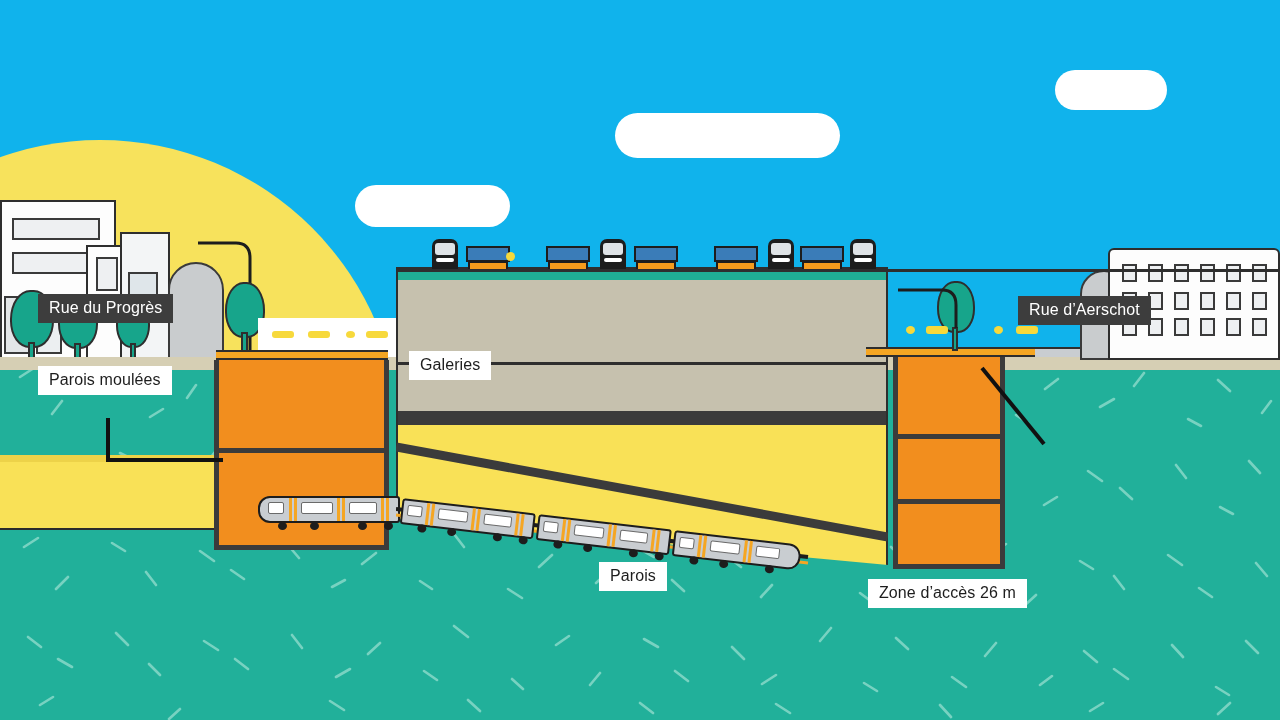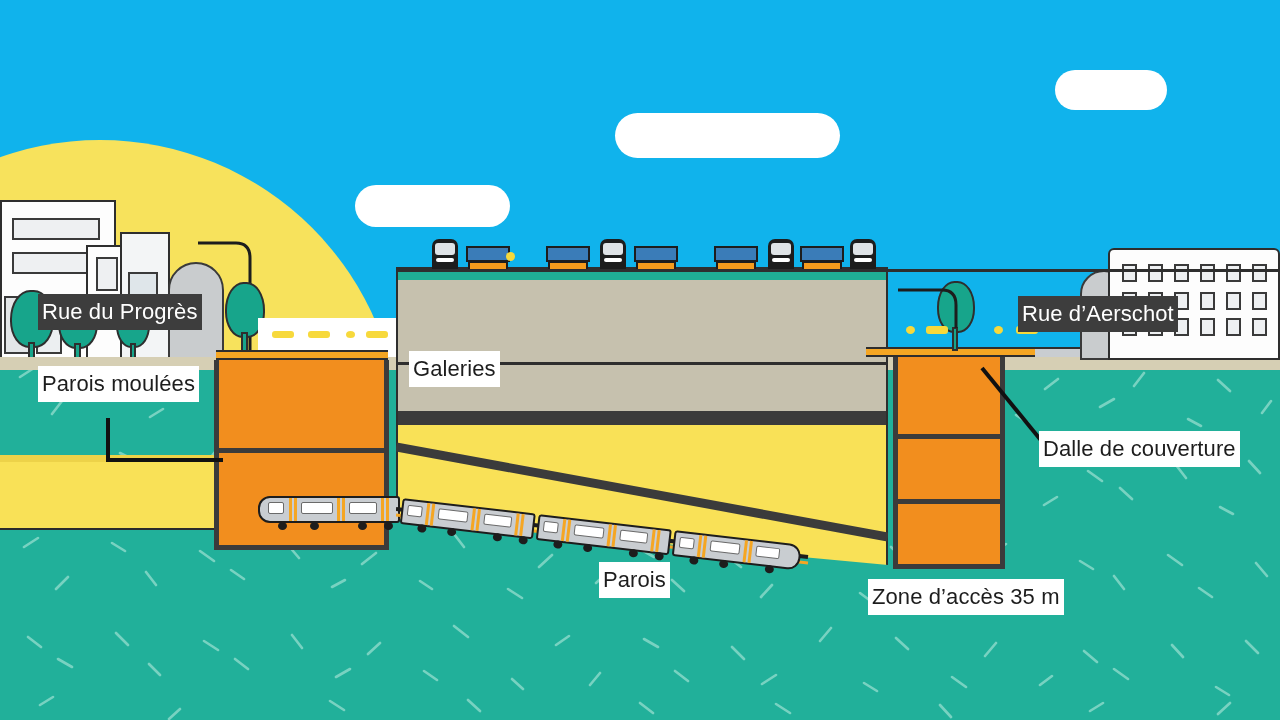--- a/index.html
+++ b/index.html
@@ -61,21 +61,21 @@
   .shaft-cap { position:absolute; background:#3B3B3B; }
   .shaft-top { position:absolute; background:#F5A623; border-top:2px solid #2e2e2e; border-bottom:2px solid #2e2e2e;}
 
   
   .mcar { position:absolute; background:#C9CDD1; border:2px solid #1d1d1d; border-radius:3px; }
   .mwin { position:absolute; background:#ffffff; border:1px solid #6a6a6a; border-radius:2px; }
   .mdoor{ position:absolute; background:#F5A623; }
   .mwheel{ position:absolute; background:#1d1d1d; border-radius:50%; }
 
   
-  .lbl { position:absolute; padding:5px 4px 6px; font-size:22px; line-height:1.15;
+  .lbl { position:absolute; padding:5px 11px 6px; font-size:16px; line-height:1.15;
          white-space:nowrap; letter-spacing:.1px; }
   .lbl-dark  { background:#3D3D3D; color:#ffffff; }
   .lbl-light { background:#ffffff; color:#1d1d1d; }
   svg.leadersvg { position:absolute; overflow:visible; }
 </style>
 </head>
 <body>
 
 <div id="stage">
 
@@ -350,17 +350,16 @@
   </svg>
   <svg class="leadersvg" style="left:982px;top:368px;" width="70" height="80" viewBox="0 0 70 80">
     <path d="M0 0 L62 76" fill="none" stroke="#111" stroke-width="4"></path>
   </svg>
 
   <div class="lbl lbl-dark" style="left:38px;top:294px;">Rue du Progrès</div>
   <div class="lbl lbl-dark" style="left:1018px;top:296px;">Rue d’Aerschot</div>
 
   <div class="lbl lbl-light" style="left:38px;top:366px;">Parois moulées</div>
   <div class="lbl lbl-light" style="left:409px;top:351px;">Galeries</div>
-  <div class="lbl lbl-light" style="left:1039px;top:431px;">Dalle de couverture</div>
   <div class="lbl lbl-light" style="left:599px;top:562px;">Parois</div>
-  <div class="lbl lbl-light" style="left:868px;top:579px;">Zone d’accès 35 m</div>
+  <div class="lbl lbl-light" style="left:868px;top:579px;">Zone d’accès 26 m</div>
 
 </div>
 
 </body></html>

